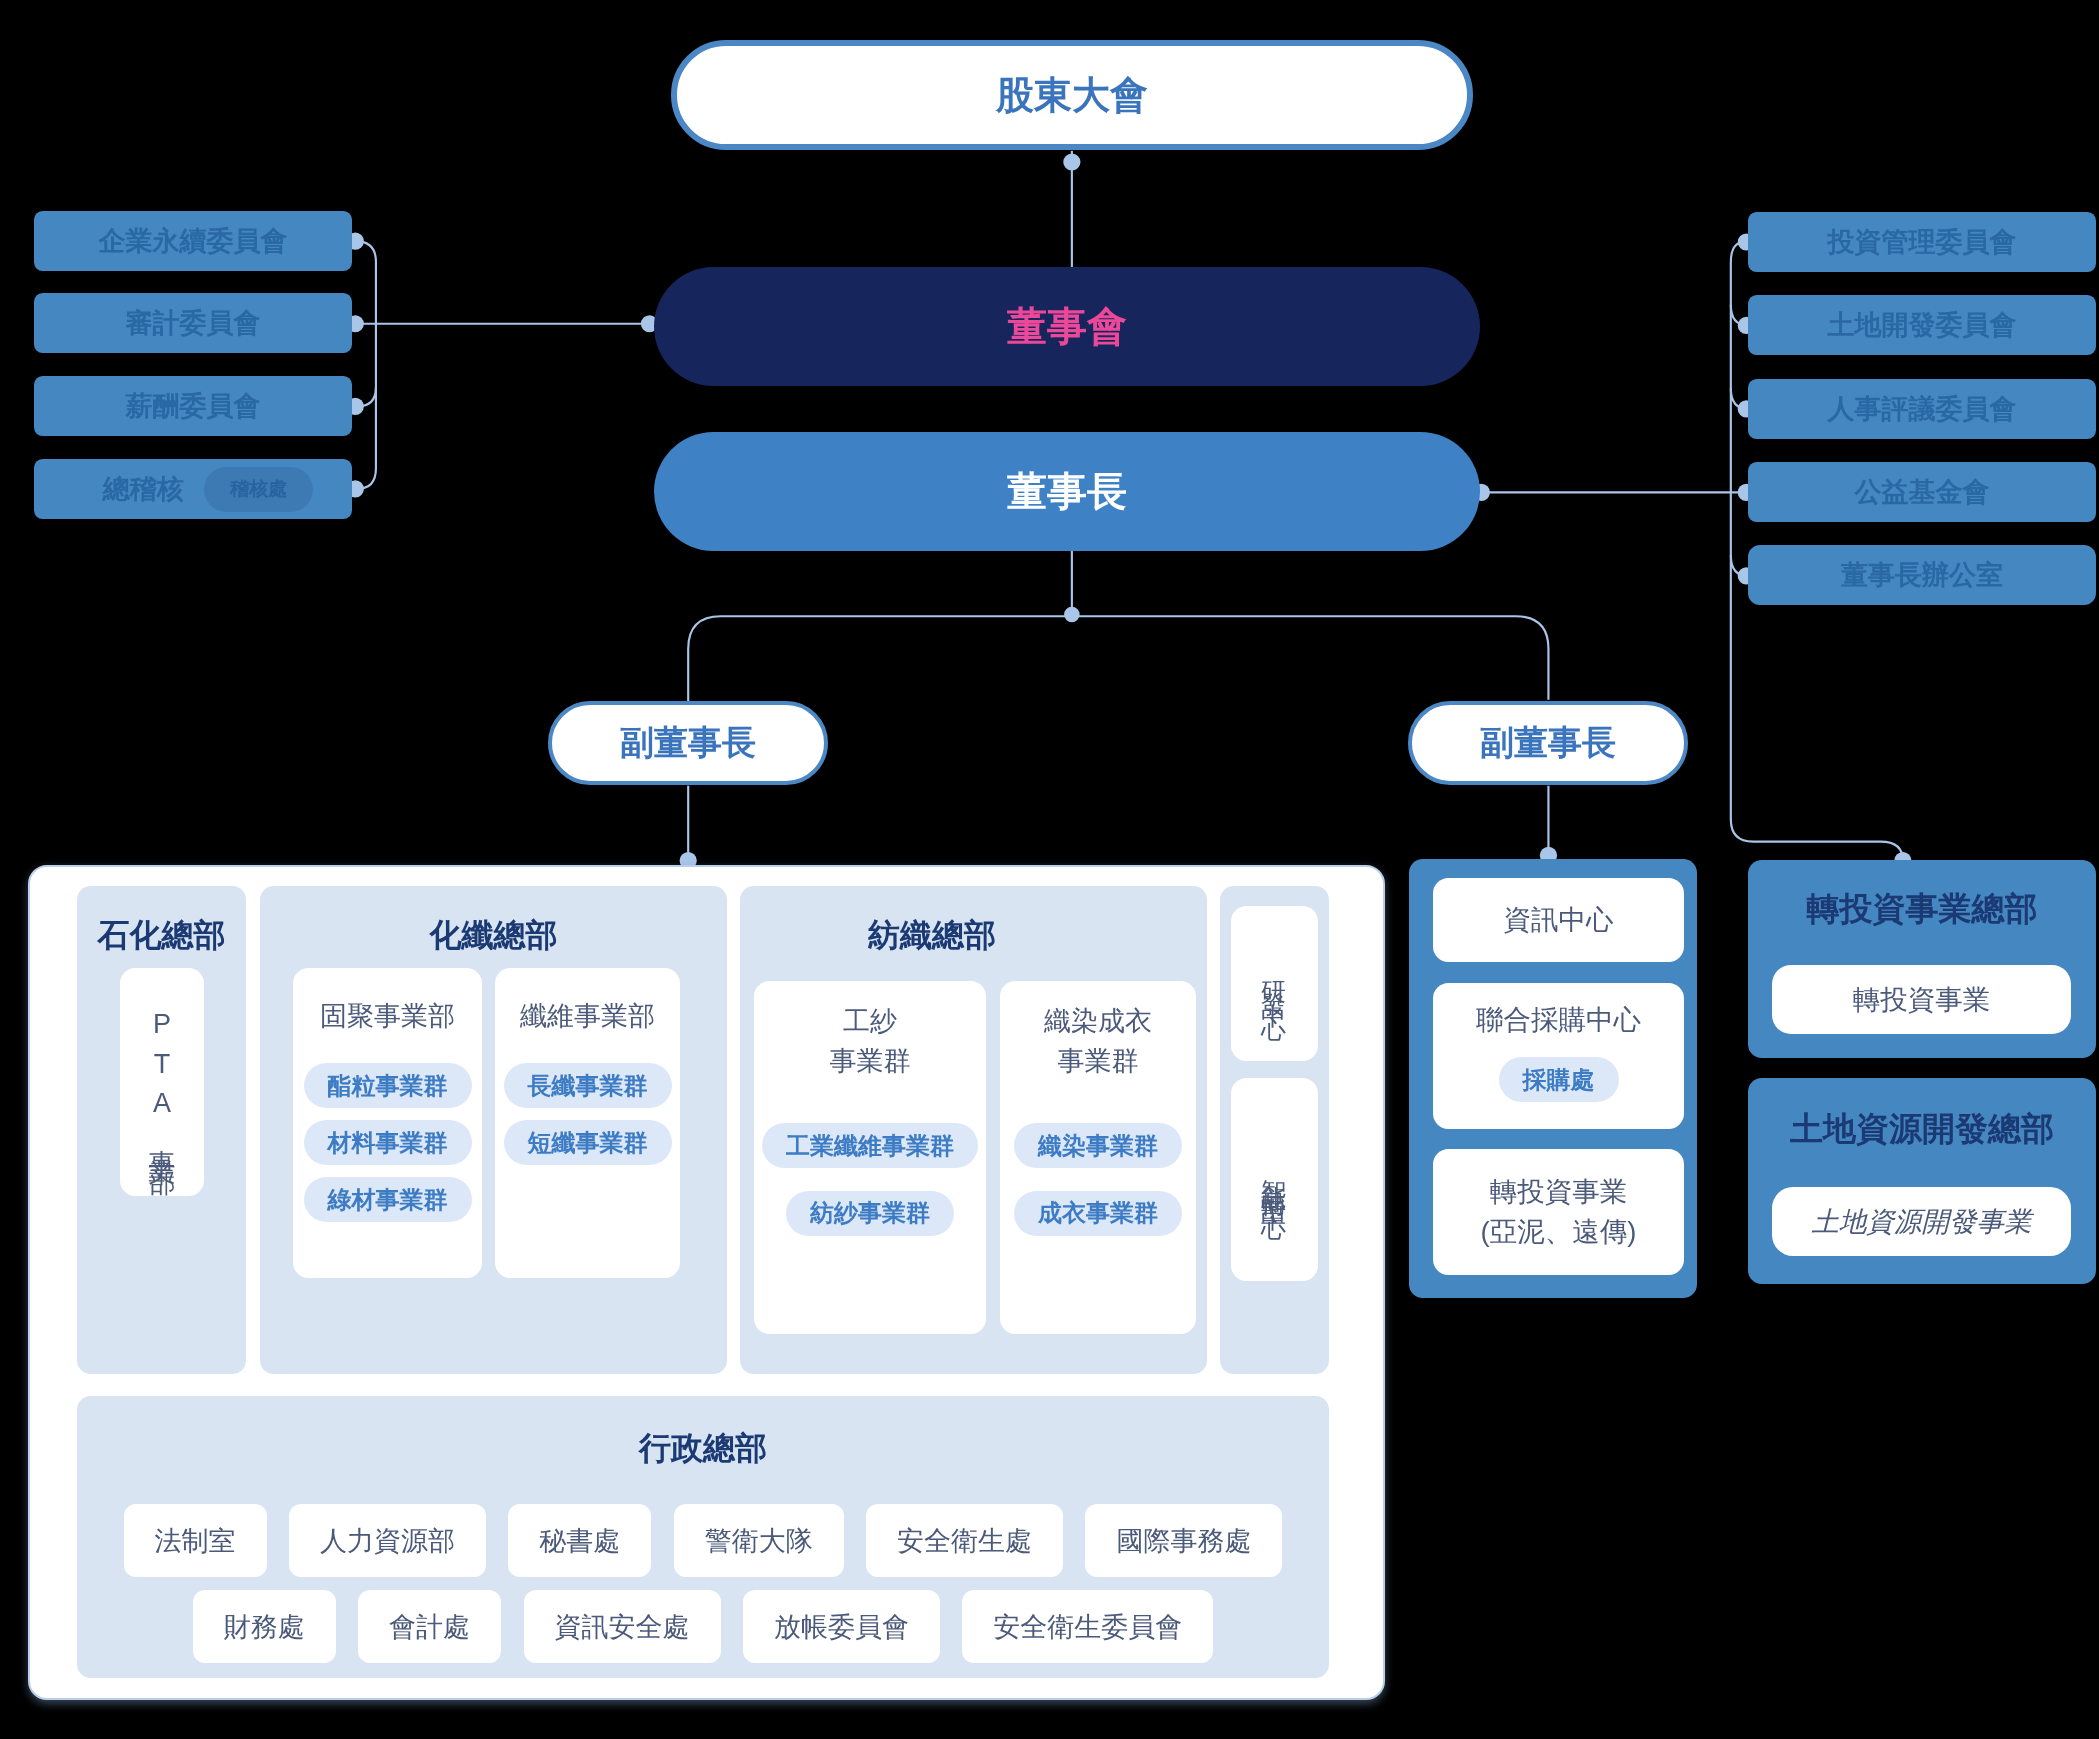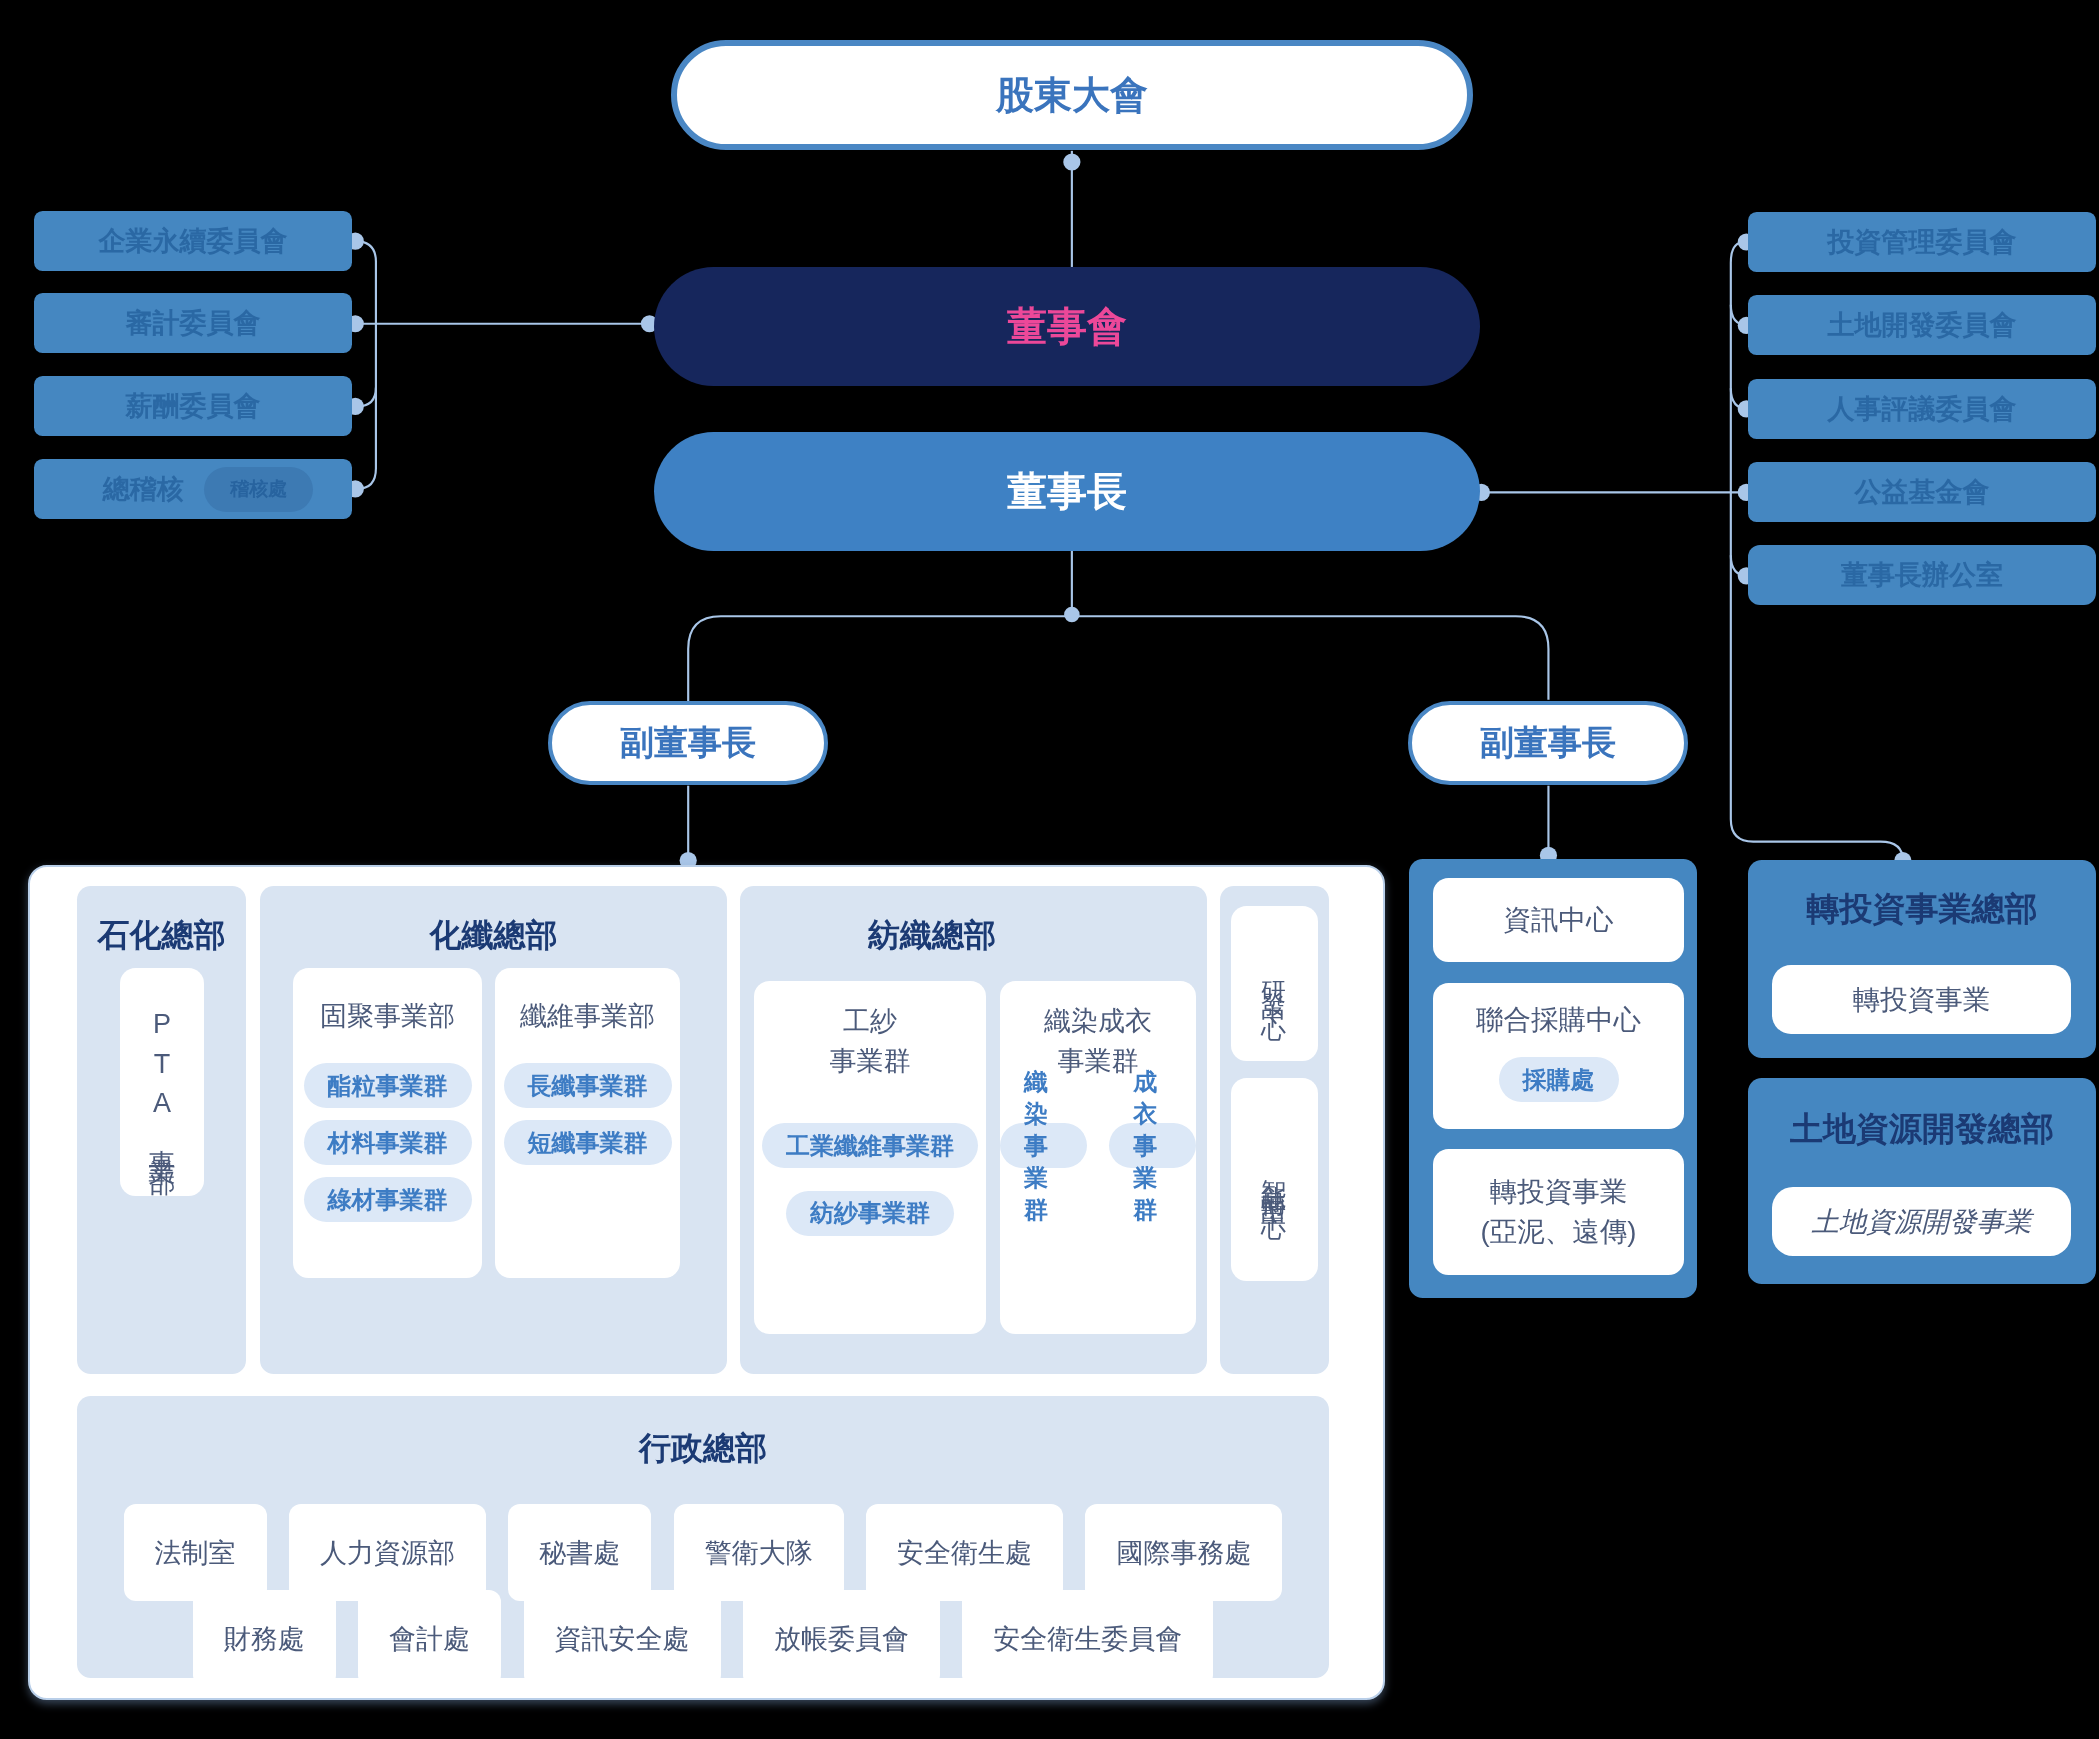--- a/index.html
+++ b/index.html
@@ -22,21 +22,21 @@
   .subpanel{background:#d9e4f2;border-radius:13.8px;}
   .ptitle{color:#1b3a74;font-weight:bold;font-size:32px;}
   .card{background:#ffffff;border-radius:15.5px;}
   .cardtitle{color:#4b5a7a;font-size:27px;}
   .chip{background:#dce8f7;border-radius:26px;color:#3d7cc4;font-weight:bold;font-size:24px;
         padding:0 24px;height:45px;display:inline-flex;align-items:center;justify-content:center;}
   .vtext{writing-mode:vertical-rl;text-orientation:upright;color:#4b5a7a;}
   
   .bluebox{background:#4587c1;border-radius:13.8px;}
   .admincard{background:#fff;border-radius:12px;color:#4b5a7a;font-size:27px;
-             height:65px;display:inline-flex;align-items:center;justify-content:center;padding:16px 31px;}
+             height:65px;display:inline-flex;align-items:center;justify-content:center;padding:4px 31px;}
   .flexrow{display:flex;justify-content:center;gap:22.4px;}
   svg{position:absolute;left:0;top:0;}
   .auditchip{background:#3d7ab3;border-radius:24px;color:#27639f;font-weight:bold;font-size:19px;
              padding:0 26px;height:45px;display:inline-flex;align-items:center;justify-content:center;}
 </style>
 </head>
 <body>
 
 <div class="stage">
 
@@ -185,21 +185,21 @@
       <span class="chip">
           <span>紡紗事業群</span>
         </span>
     </div>
   </div>
   <div class="abs card" style="left:1000px;top:981px;width:196px;height:353px;">
     <div class="center cardtitle" style="height:120px;flex-direction:column;line-height:1.5;">
       <span>織染成衣</span>
       <span>事業群</span>
     </div>
-    <div style="display:flex;flex-direction:row;align-items:center;gap:22.4px;margin-top:22.4px;">
+    <div style="display:flex;flex-direction:column;align-items:center;gap:22.4px;margin-top:22.4px;">
       <span class="chip">
           <span>織染事業群</span>
         </span>
       <span class="chip">
           <span>成衣事業群</span>
         </span>
     </div>
   </div>
 
   <div class="abs subpanel" style="left:1220px;top:886px;width:109px;height:488px;"></div>

